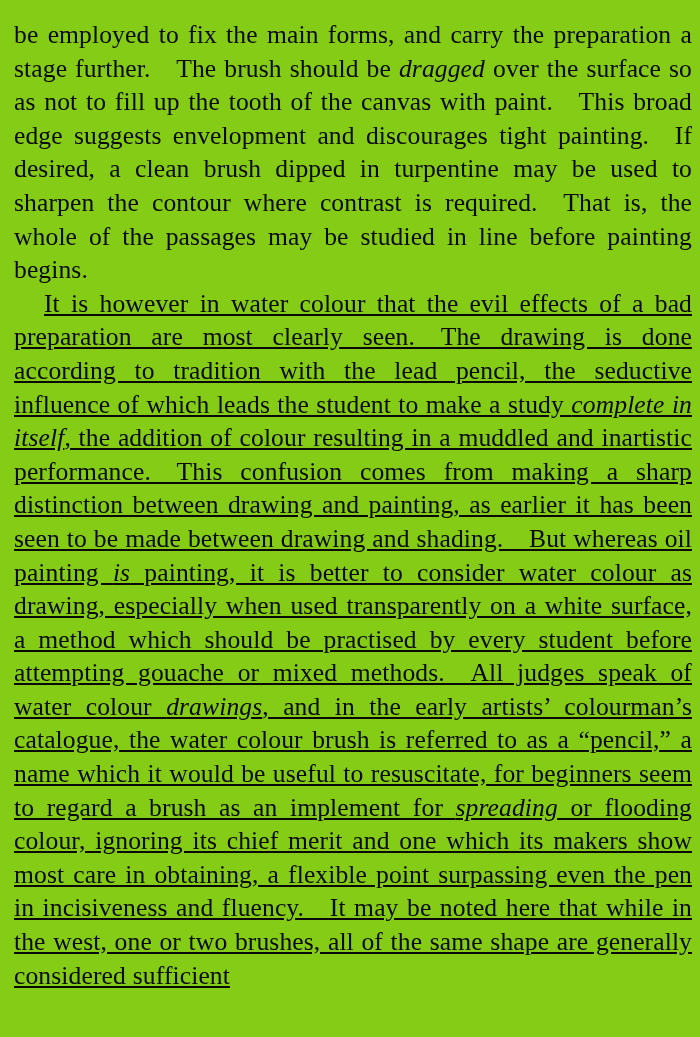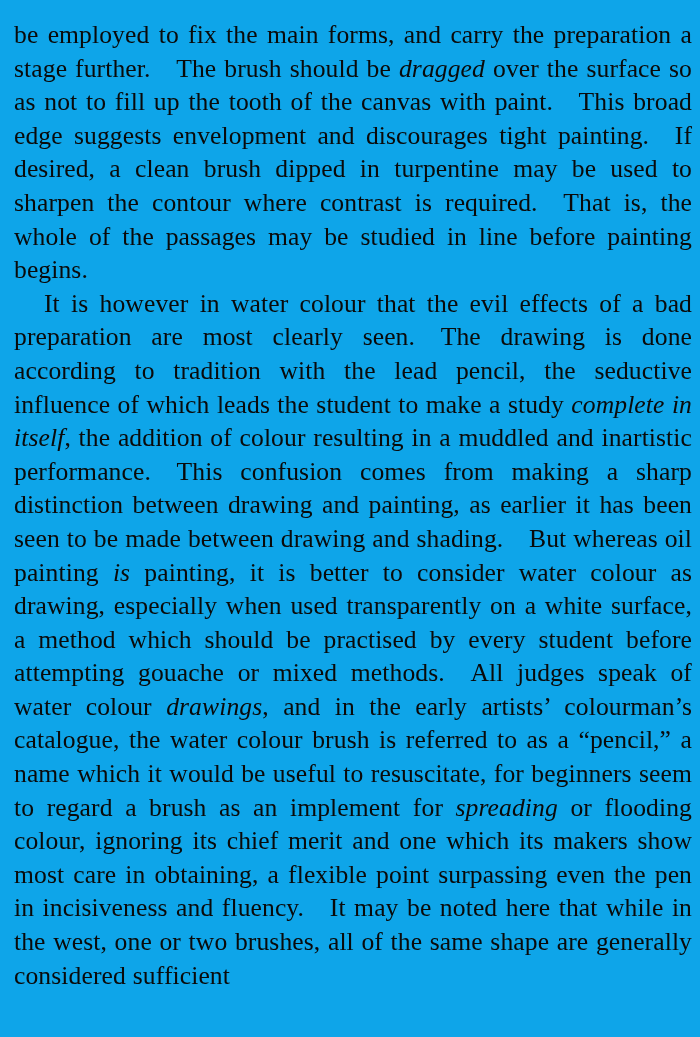--- a/index.html
+++ b/index.html
@@ -12,39 +12,40 @@
     height: 1037px;
     overflow: hidden;
     font-family: "Liberation Serif", "DejaVu Serif", serif;
     color: #0a0a0a;
   }
   .page {
     box-sizing: border-box;
     width: 700px;
     height: 1037px;
     padding: 18px 8px 0 14px;
-    background: #0ea5e9;
+    background: #84cc16;
   }
   .body-text {
     font-size: 25.6px;
     line-height: 33.6px;
     text-align: justify;
     text-justify: inter-word;
     letter-spacing: 0.1px;
     word-spacing: 0.4px;
     hyphens: manual;
   }
   .para {
     margin: 0;
   }
   .para + .para {
     margin-top: 0;
   }
   .indent {
     text-indent: 30px;
+    text-decoration: underline;
   }
   em {
     font-style: italic;
   }
 </style>
 </head>
 <body>
 
 <div class="page">
   <div class="body-text" id="text-body">

